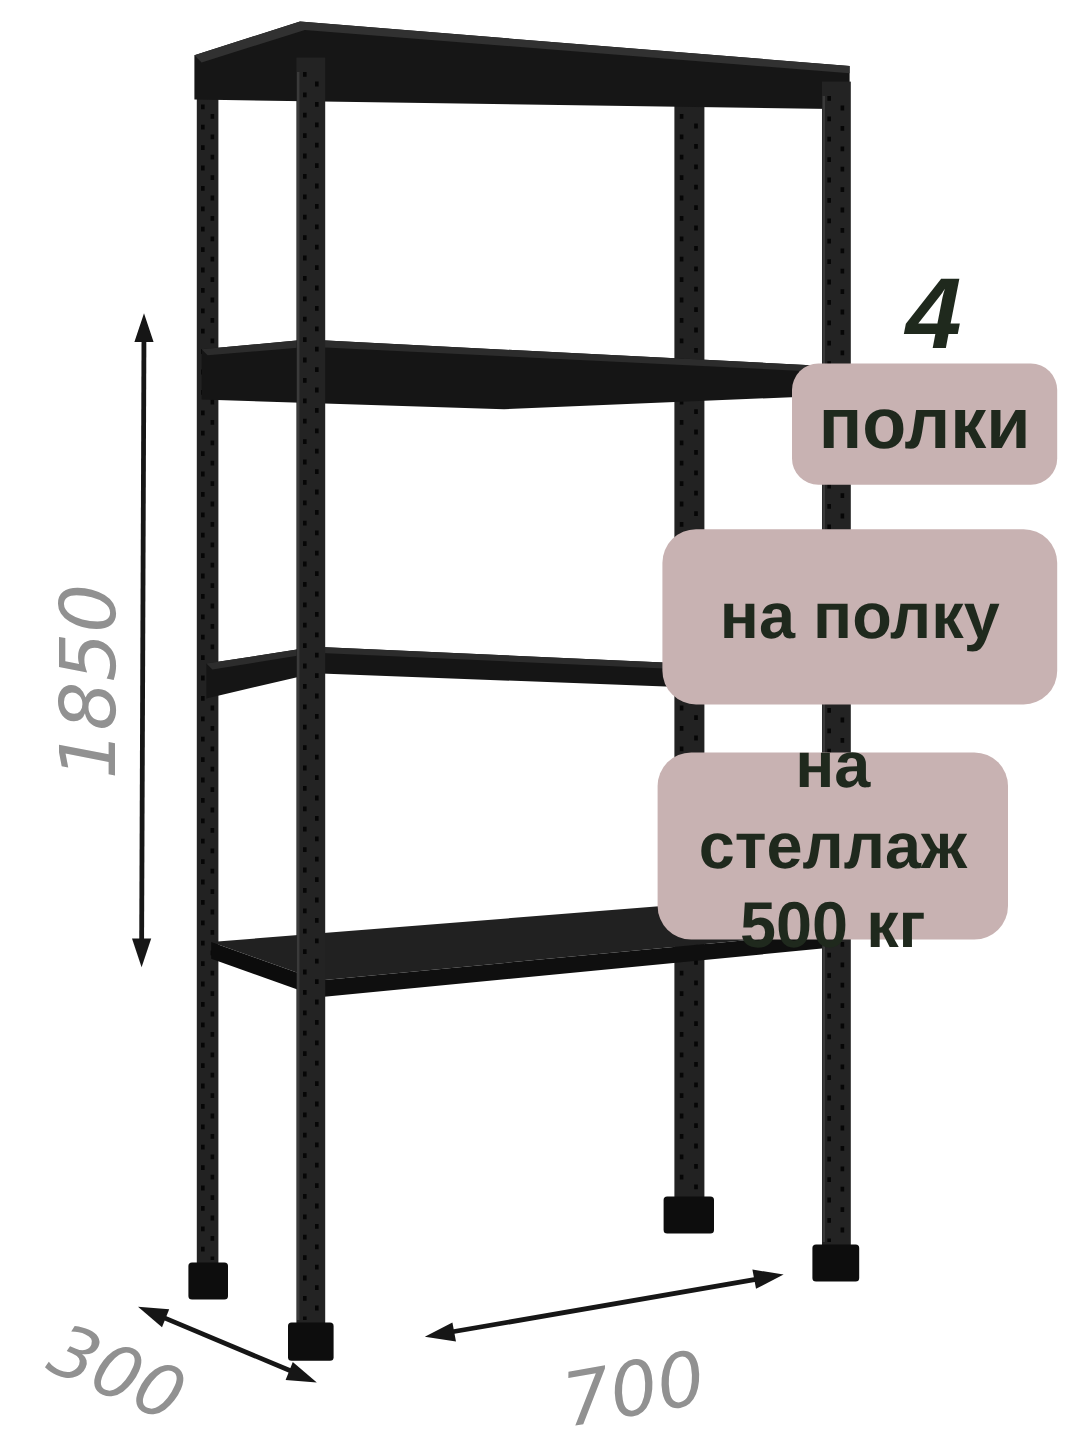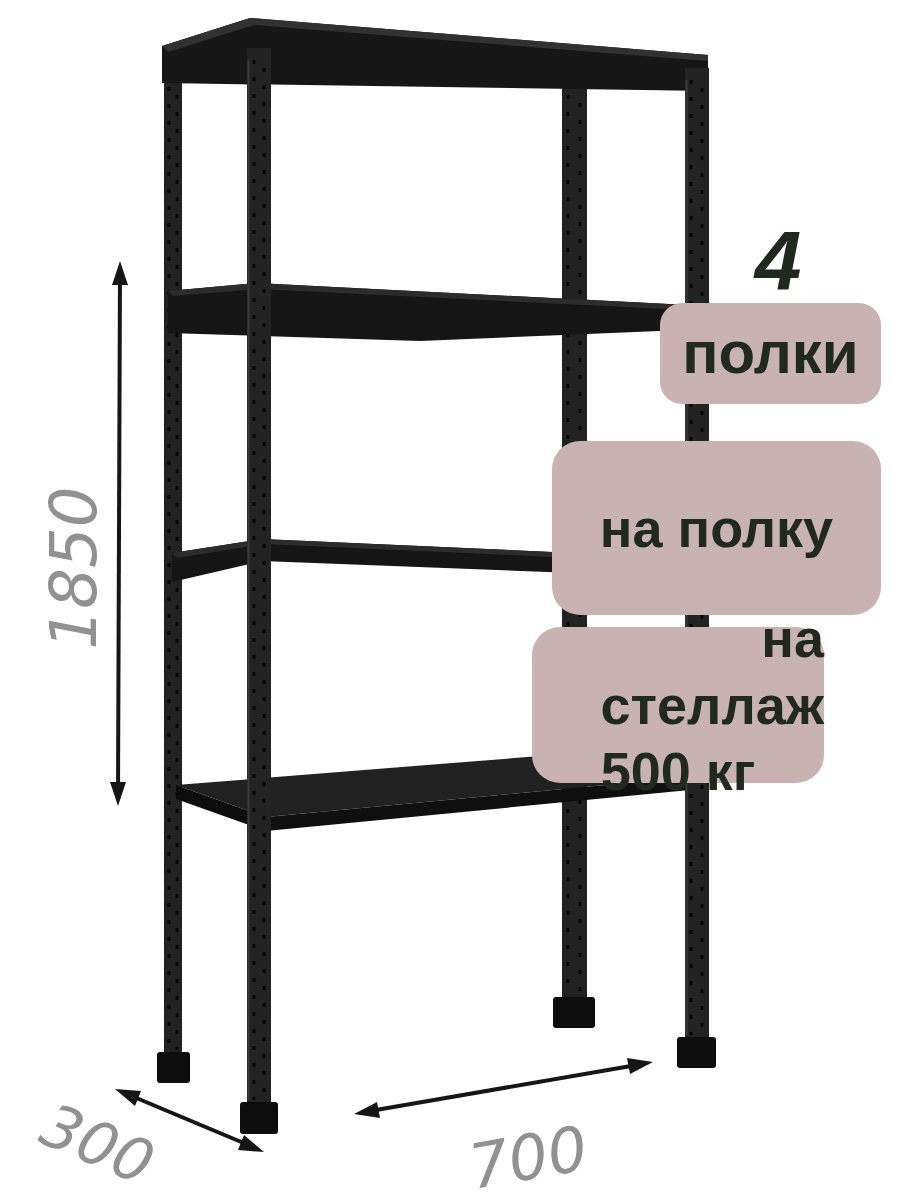--- a/index.html
+++ b/index.html
@@ -1,26 +1,26 @@
 <!DOCTYPE html>
 <html><head>
 <meta charset="utf-8">
 <style>
   html,body{margin:0;padding:0;background:#ffffff;}
   body{font-family:"Liberation Sans","DejaVu Sans",sans-serif;}
   .stage{position:relative;width:900px;height:1200px;background:#ffffff;overflow:hidden;}
   .stage svg{position:absolute;left:0;top:0;z-index:1;}
   .badge{position:absolute;z-index:2;background:#c8b2b2;color:#1f291d;
          display:flex;flex-direction:column;align-items:center;justify-content:center;
-         text-align:right;font-weight:bold;line-height:1.24;}
+         text-align:center;font-weight:bold;line-height:1.24;}
   .badge-count{position:absolute;z-index:2;color:#1f291d;font-weight:bold;font-style:italic;
          display:flex;align-items:center;justify-content:center;}
   .b1{left:660px;top:303px;width:221px;height:101px;border-radius:22px;font-size:60px;}
-  .b2{left:552px;top:441px;width:329px;height:174px;border-radius:28px;font-size:54px;}
-  .b3{left:532px;top:627px;width:292px;height:156px;border-radius:28px;font-size:54px;}
+  .b2{left:552px;top:441px;width:329px;height:146px;border-radius:28px;font-size:54px;}
+  .b3{left:548px;top:627px;width:292px;height:156px;border-radius:28px;font-size:54px;}
   .bc{left:736px;top:218px;width:84px;height:86px;font-size:84px;}
   .dim-label{fill:#919191;font-style:italic;font-family:"DejaVu Sans","Liberation Sans",sans-serif;}
 </style>
 </head>
 <body>
 
 <div class="stage">
 
   <svg width="900" height="1200" viewBox="0 0 900 1200">
 

